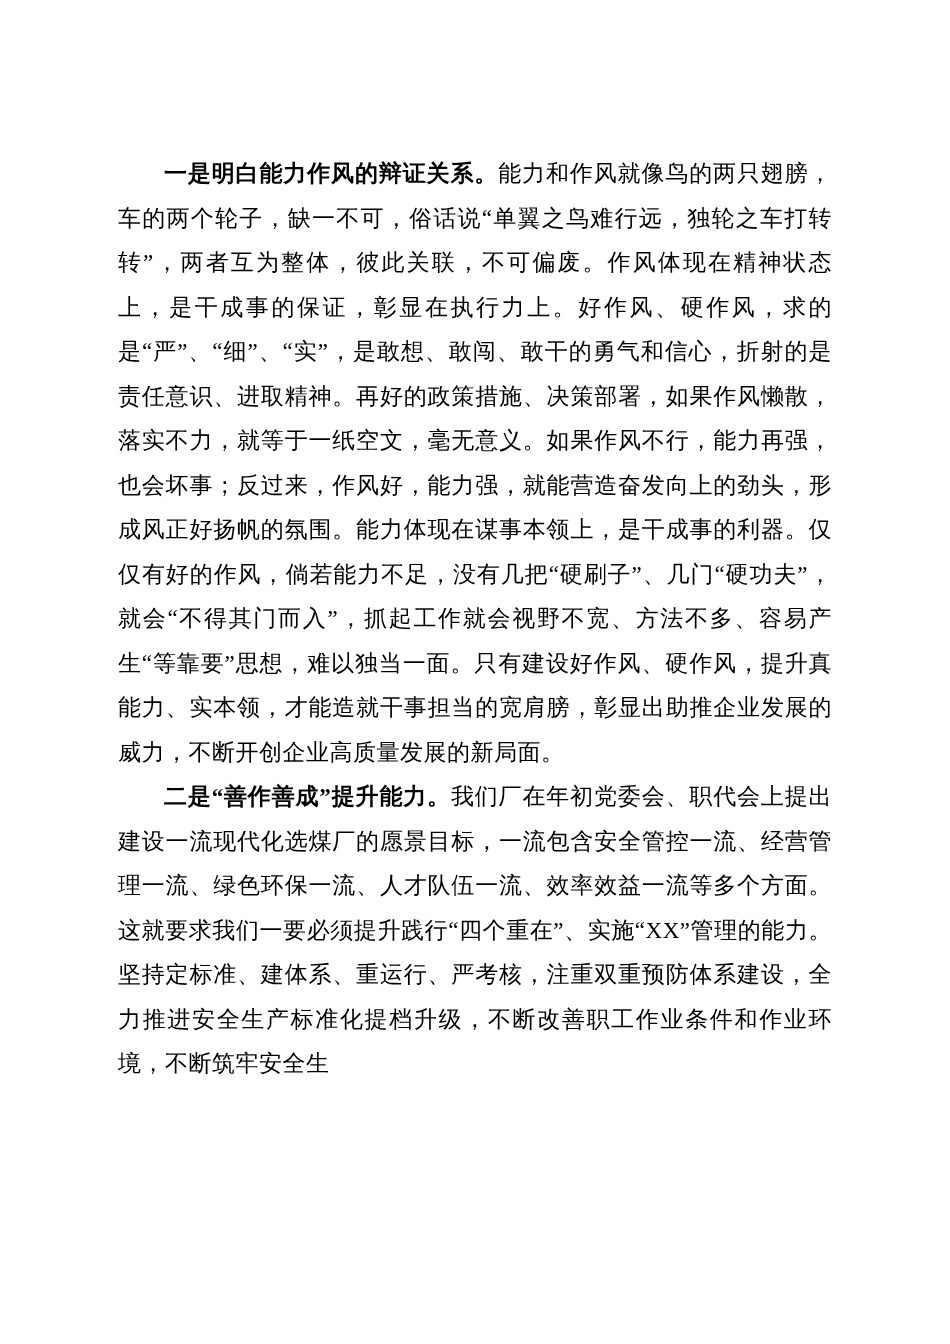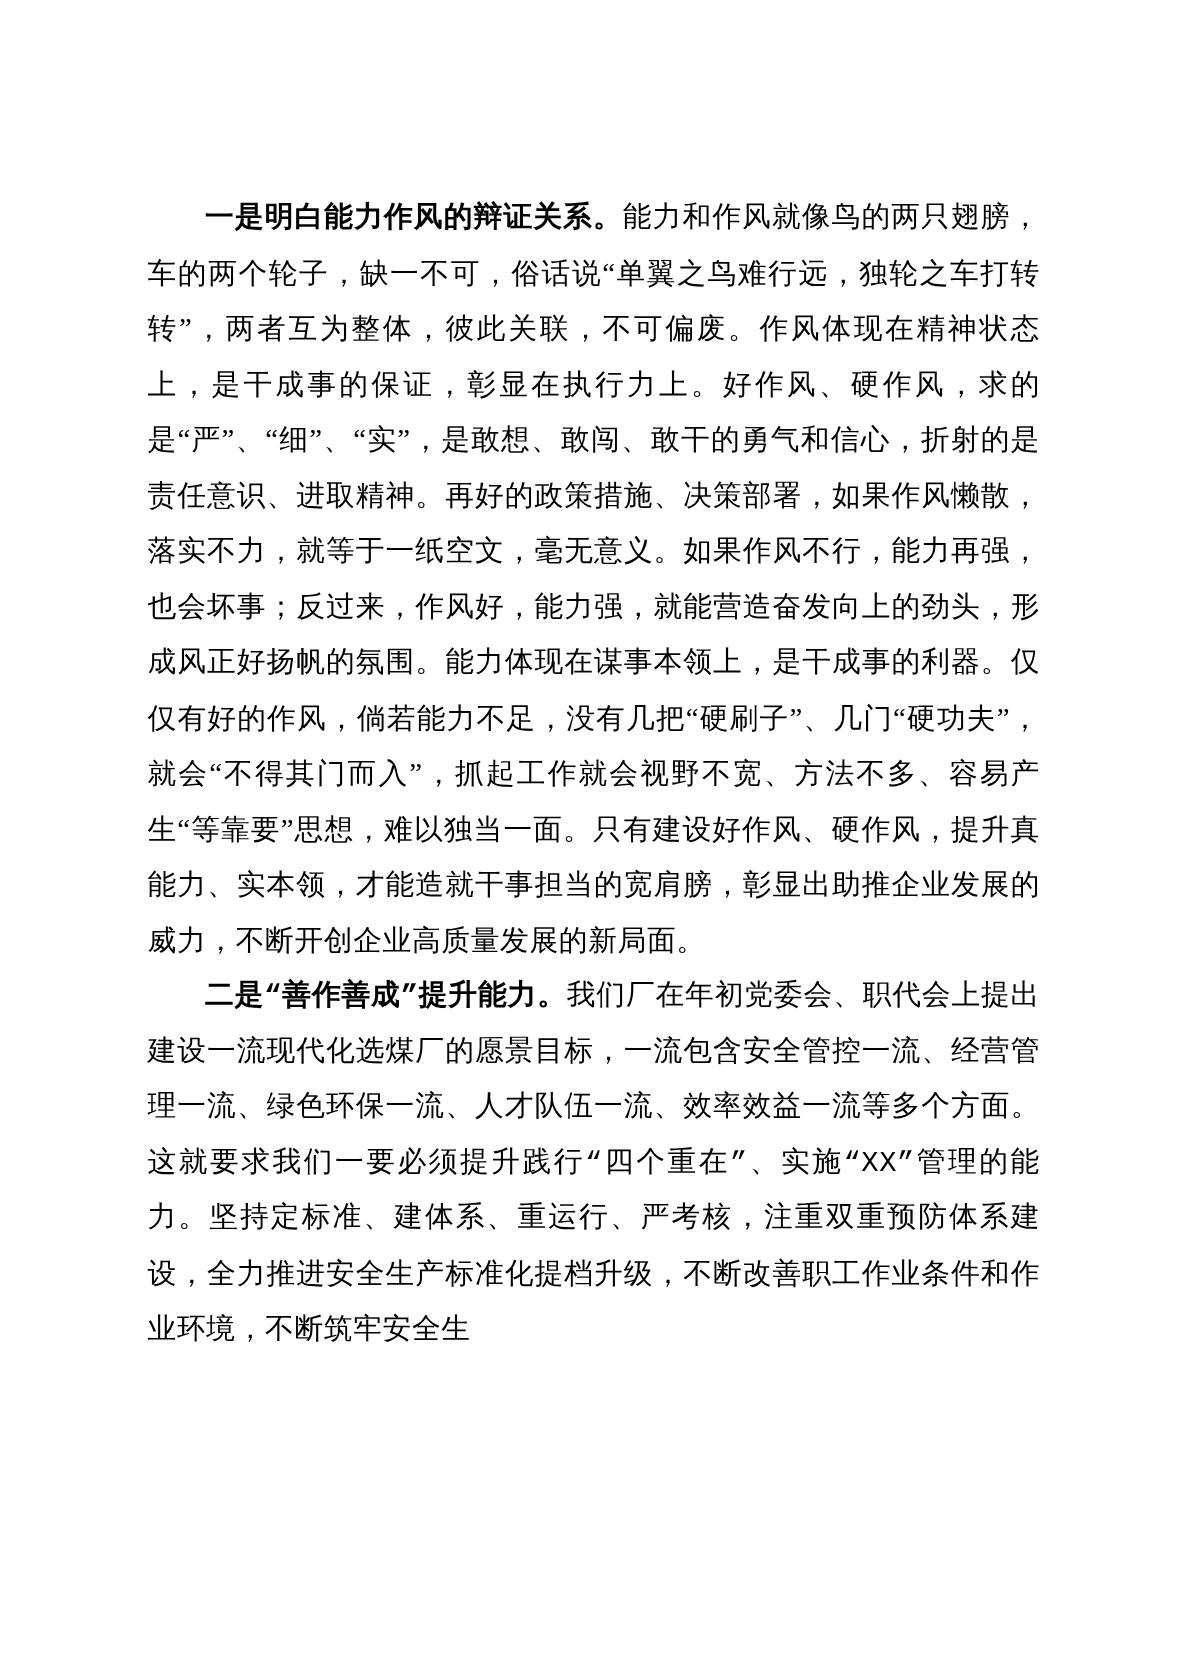--- a/index.html
+++ b/index.html
@@ -33,21 +33,20 @@
     font-size: 23px;
     line-height: 44.5px;
     text-align: justify;
     text-indent: 2em;
     letter-spacing: 0.5px;
     color: #000000;
   }
 
   .paragraph + .paragraph {
     margin-top: 0;
-    font-family: Liberation Mono, monospace;
   }
 
   .paragraph .lead {
     font-weight: bold;
   }
 </style>
 </head>
 <body>
 
 <div class="page">

